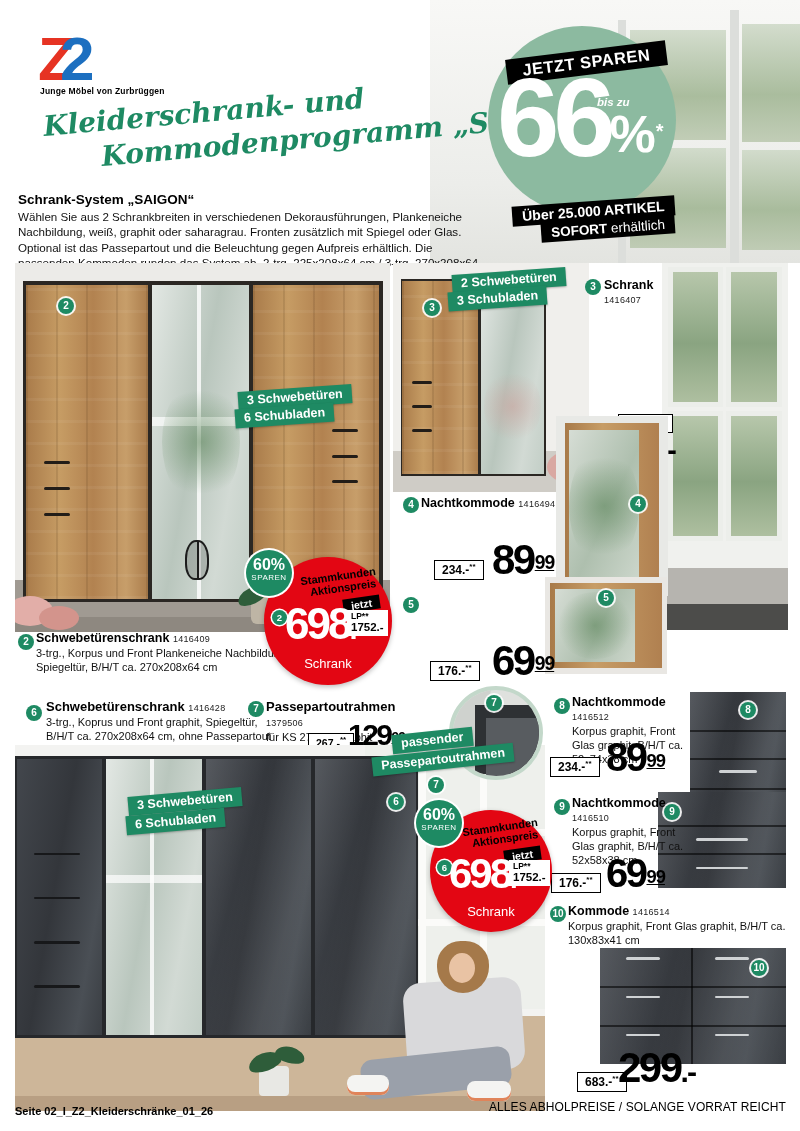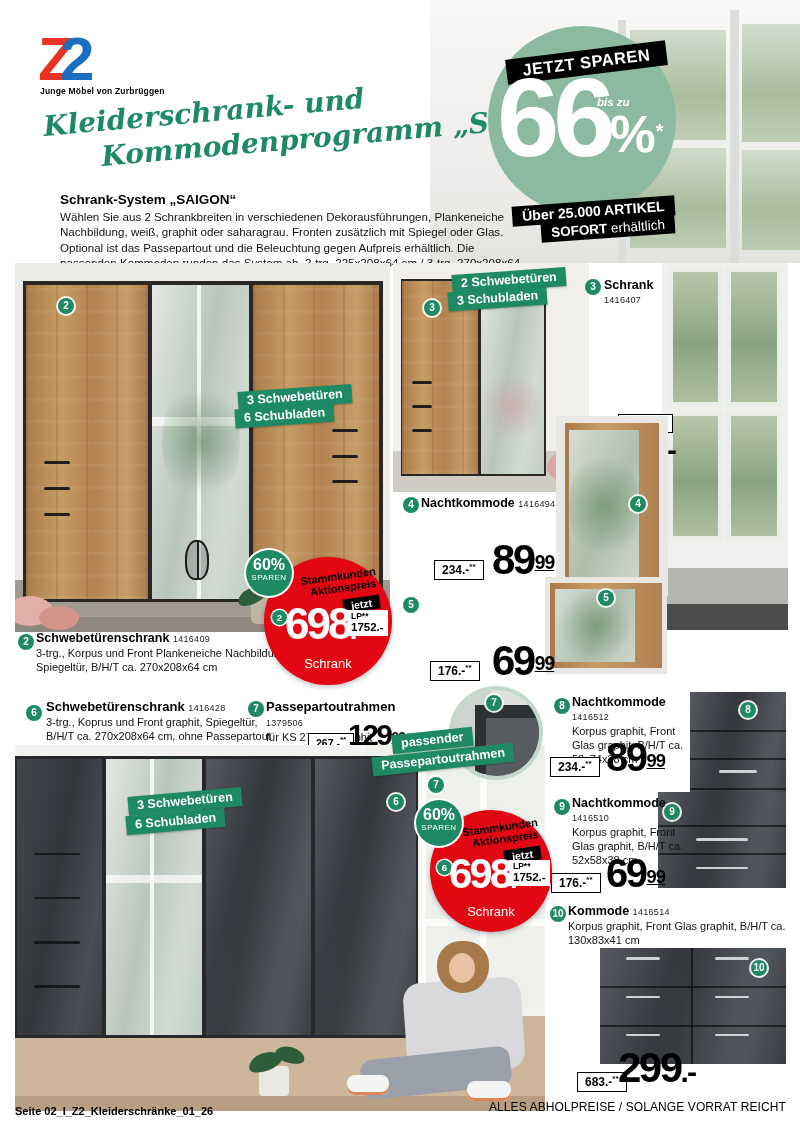--- a/index.html
+++ b/index.html
@@ -40,21 +40,21 @@
   .ribbon-top { left:506px; top:50px; font-size:16.5px; padding:3px 16px; transform:rotate(-7deg); letter-spacing:.5px; }
   .promo-66 { left:497px; top:62px; color:#fff; font-weight:900; font-size:112px; line-height:1; letter-spacing:-6px; }
   .promo-pct { font-size:52px; letter-spacing:0; vertical-align:8%; }
   .promo-ast { font-size:20px; vertical-align:90%; }
   .promo-bis { left:597px; top:96px; color:#fff; font-size:11.5px; font-weight:bold;font-style:italic; }
   .ribbon-art { left:512px; top:201px; font-size:14px; padding:2px 10px; transform:rotate(-4deg); }
   .ribbon-sofort { left:541px; top:219px; font-size:13.5px; padding:2px 10px; transform:rotate(-4deg); font-weight:normal; }
   .ribbon-sofort b { font-weight:900; }
 
   
-  .intro { left:18px; top:192px; width:468px;margin-left:42px; }
+  .intro { left:18px; top:192px; width:468px; }
   .intro-title { font-size:13.5px; font-weight:bold; color:#000; }
   .intro-body { font-size:11.6px; color:#111; line-height:1.32; margin-top:2px; }
 
   
   .photo { position:absolute; overflow:hidden; }
   .photo1 { left:15px; top:263px; width:375px; height:369px; background:linear-gradient(180deg,#ecebe8 0 86%,#a09a92 86% 96%,#8e8880 96%); }
   .ward-frame { position:absolute; background:#2b2723; }
   .wood { background:linear-gradient(90deg,#a97b4a,#c69c64 28%,#b28250 55%,#c79e6a 82%,#ab7d4c); }
   .wood:after { content:""; position:absolute; inset:0; background:repeating-linear-gradient(90deg, rgba(60,35,10,.12) 0 2px, transparent 2px 30px), repeating-linear-gradient(0deg, rgba(255,255,255,.05) 0 3px, transparent 3px 22px); }
   .mirror { background:linear-gradient(100deg,#e3e8e4,#b9c6bd 45%,#d2dad4 75%,#c2cec6); }

